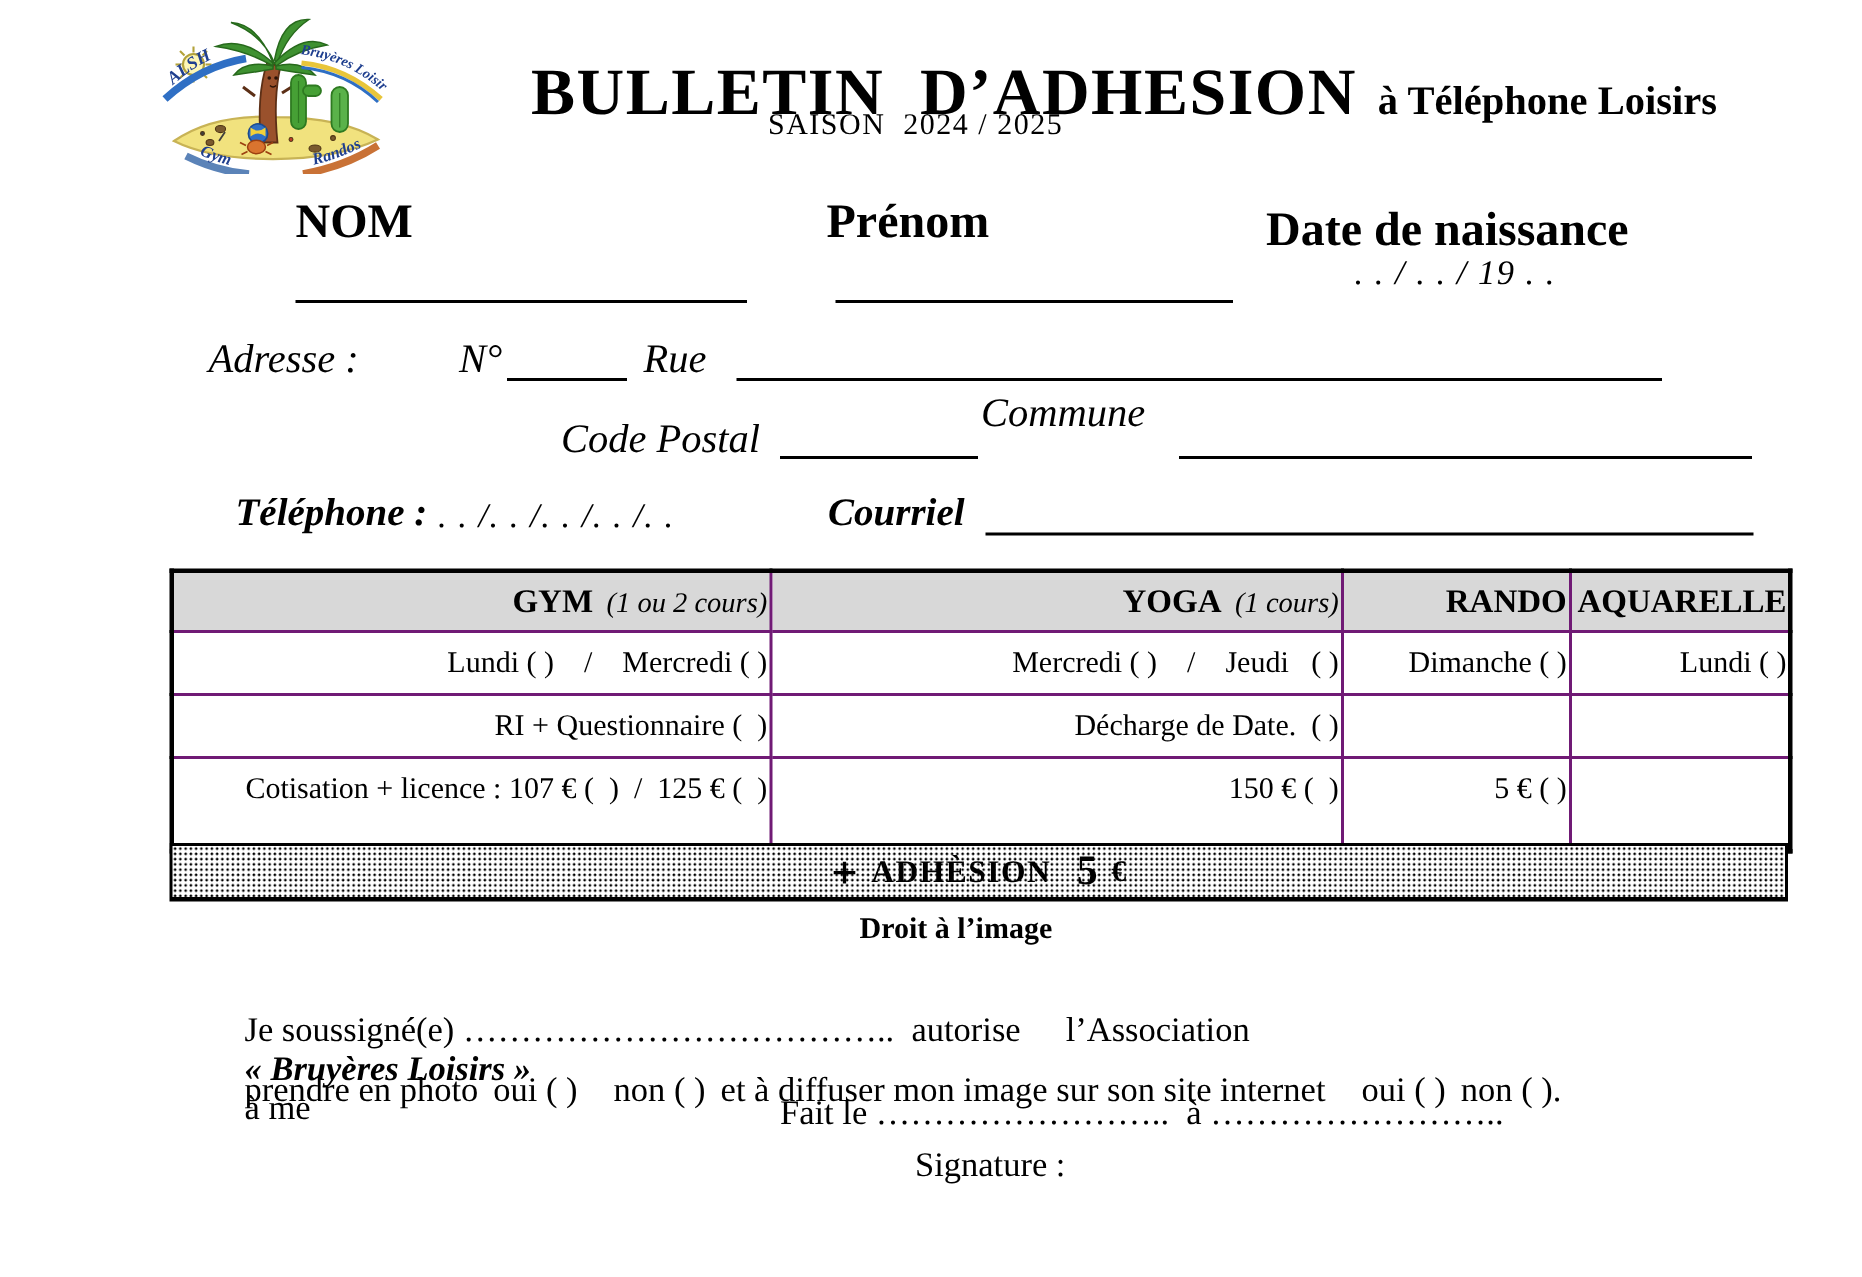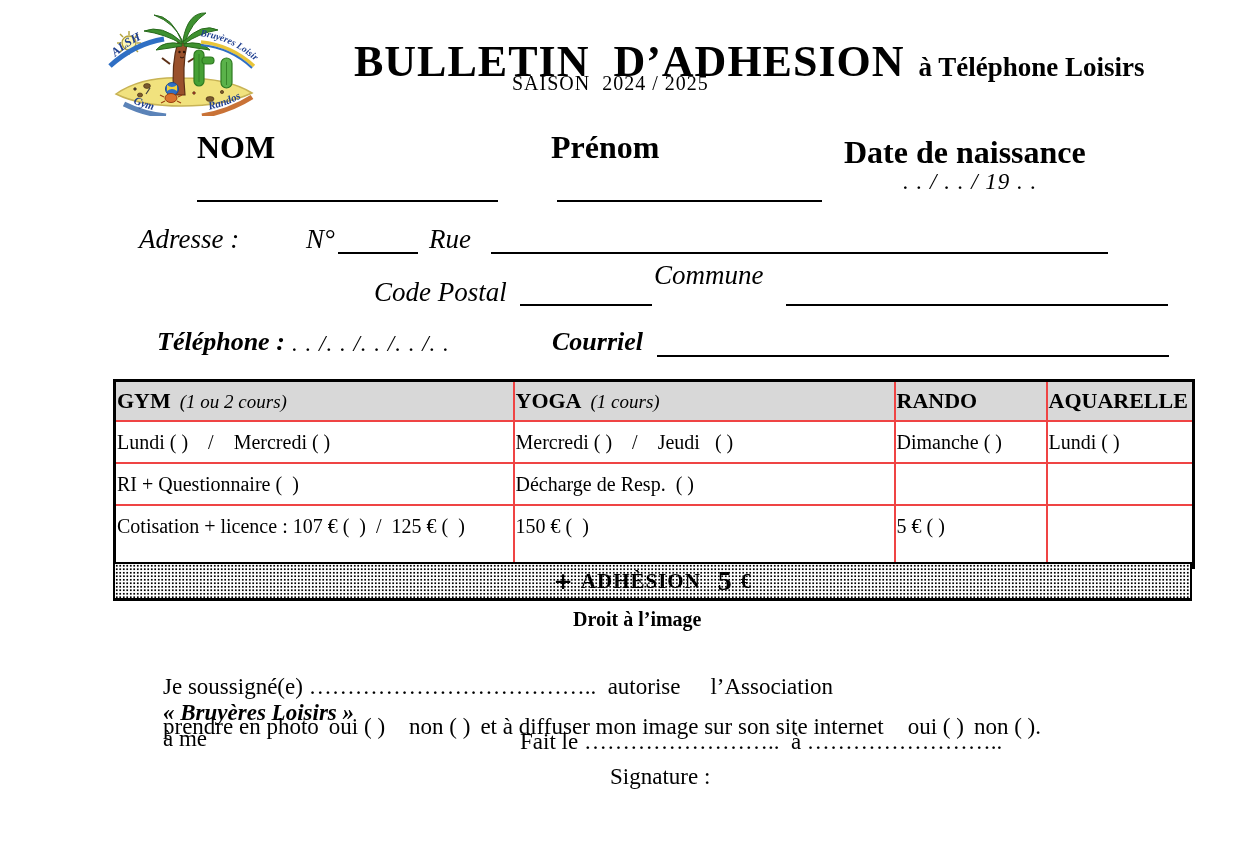--- a/index.html
+++ b/index.html
@@ -22,21 +22,21 @@
   .mask      { font-size:23px; font-style:italic; letter-spacing:1px; }
 
   
   .it        { font-size:27px; font-style:italic; }
   .it-b      { font-size:27px; font-style:italic; font-weight:normal; }
   .it-sm     { font-size:26px; font-style:italic; font-weight:bold; }
 
   
   table.acts { position:absolute; left:113px; top:379px; width:1079px;
                border-collapse:collapse; table-layout:fixed; }
-  table.acts th, table.acts td { border:2px solid #ef4444; text-align:left;
+  table.acts th, table.acts td { border:2px solid #701a75; text-align:right;
                white-space:pre; overflow:hidden; }
   table.acts { border:3px solid #000; }
   table.acts th { background:#d8d8d8; height:36px; font-size:22px; }
   .th-name  { font-weight:bold; }
   .th-note  { font-style:italic; font-weight:normal; font-size:19px; margin-left:9px; }
   .th-note:empty { margin:0; }
   tr.r1 td, tr.r2 td { height:38px; font-size:20px; }
   tr.r3 td  { height:50px; font-size:20px; vertical-align:top; padding-top:9px; }
   td.small  { font-size:18px;margin-top:25px; }
 
@@ -209,21 +209,21 @@
     </thead>
     <tbody>
       <tr class="r1">
         <td>Lundi ( )    /    Mercredi ( )</td>
         <td>Mercredi ( )    /    Jeudi   ( )</td>
         <td>Dimanche ( )</td>
         <td>Lundi ( )</td>
       </tr>
       <tr class="r2">
         <td>RI + Questionnaire (  )</td>
-        <td>Décharge de Resp.  ( )</td>
+        <td>Décharge de Date.  ( )</td>
         <td></td>
         <td></td>
       </tr>
       <tr class="r3">
         <td class="small">Cotisation + licence : 107 € (  )  /  125 € (  )</td>
         <td>150 € (  )</td>
         <td>5 € ( )</td>
         <td></td>
       </tr>
     </tbody>

